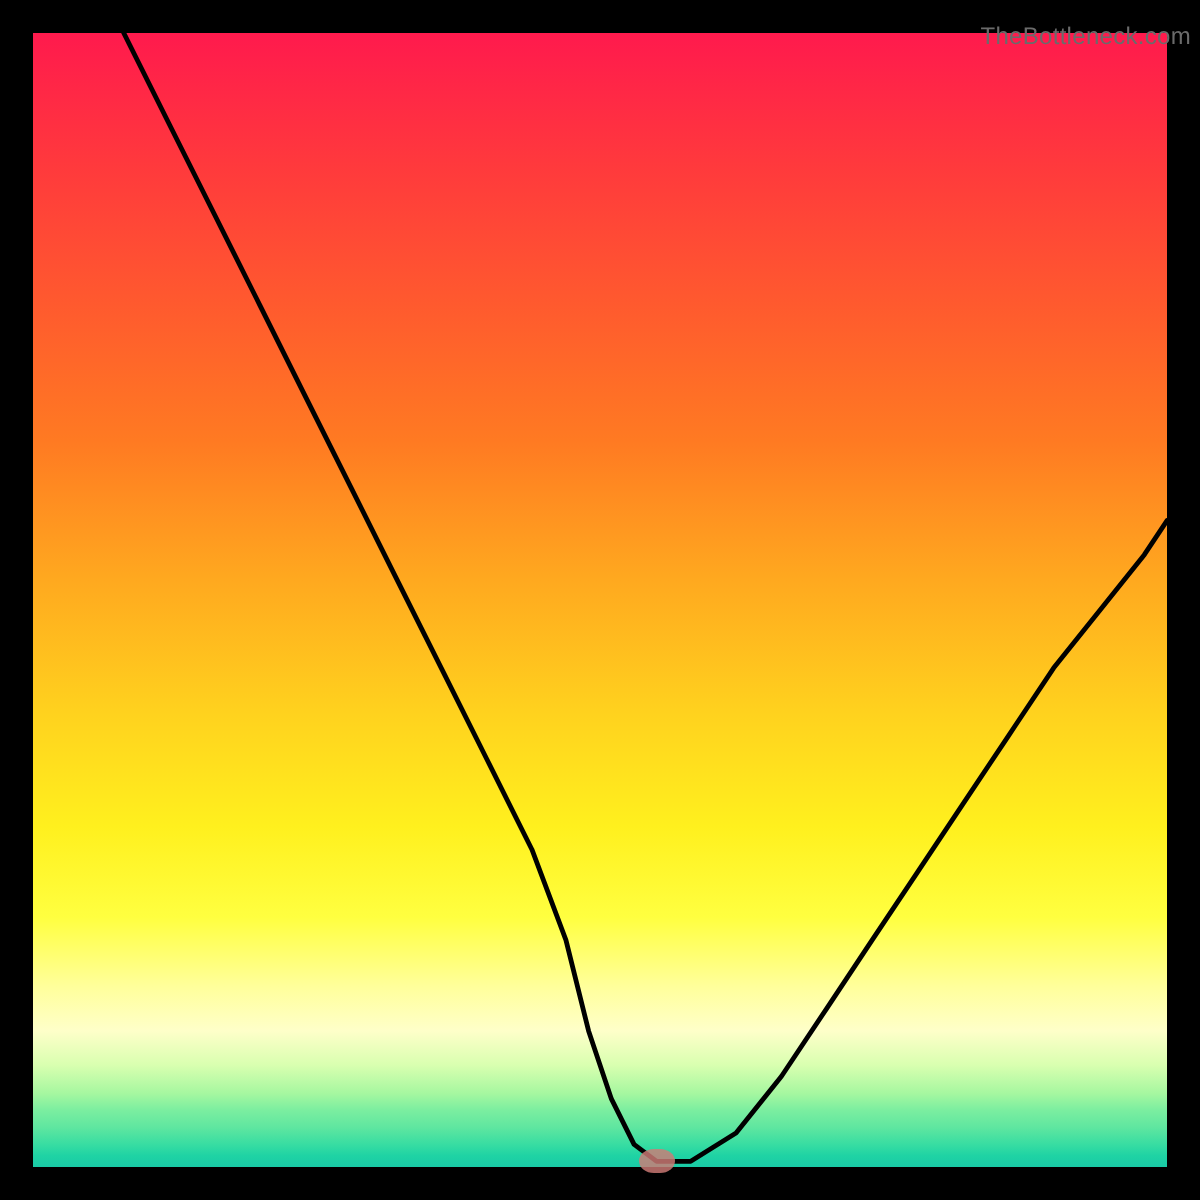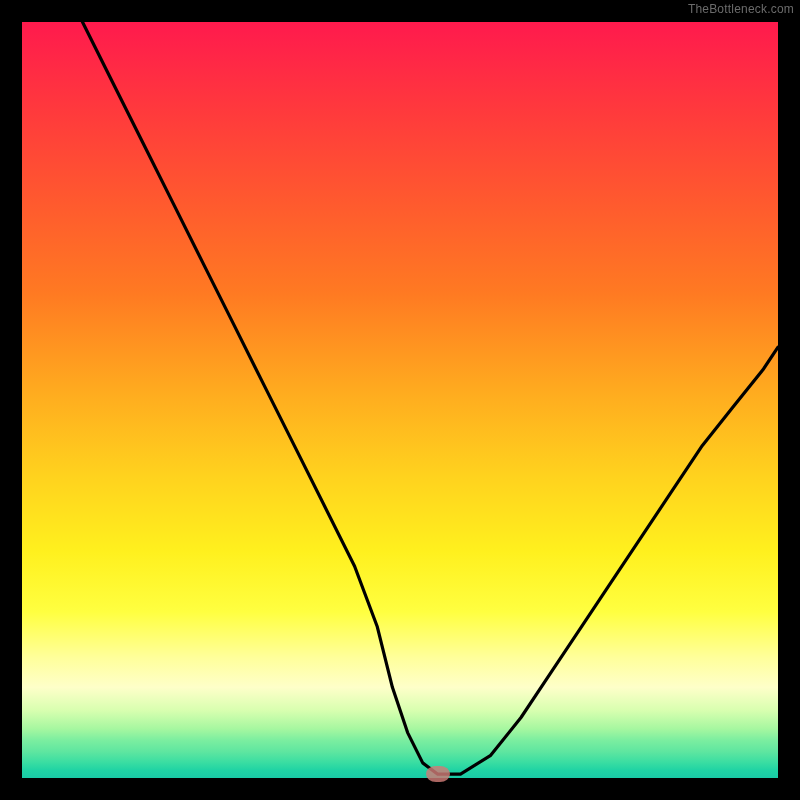--- a/index.html
+++ b/index.html
@@ -40,24 +40,24 @@
       #a6f7a0 93.5%,
       #7beea0 95%,
       #5fe6a0 96.5%,
       #38dda2 98%,
       #1fd3a4 99%,
       #19caa6 100%
     );
   }
   .watermark {
     position: absolute;
-    top: 2px;
+    top: 16px;
     right: 6px;
     color: #6b6b6b;
-    font-size: 12px;
+    font-size: 16px;
     letter-spacing: 0.2px;
     user-select: none;
     margin-left: 36px;
   }
   svg.curve {
     position: absolute;
     left: 0;
     top: 0;
     width: 756px;
     height: 756px;

